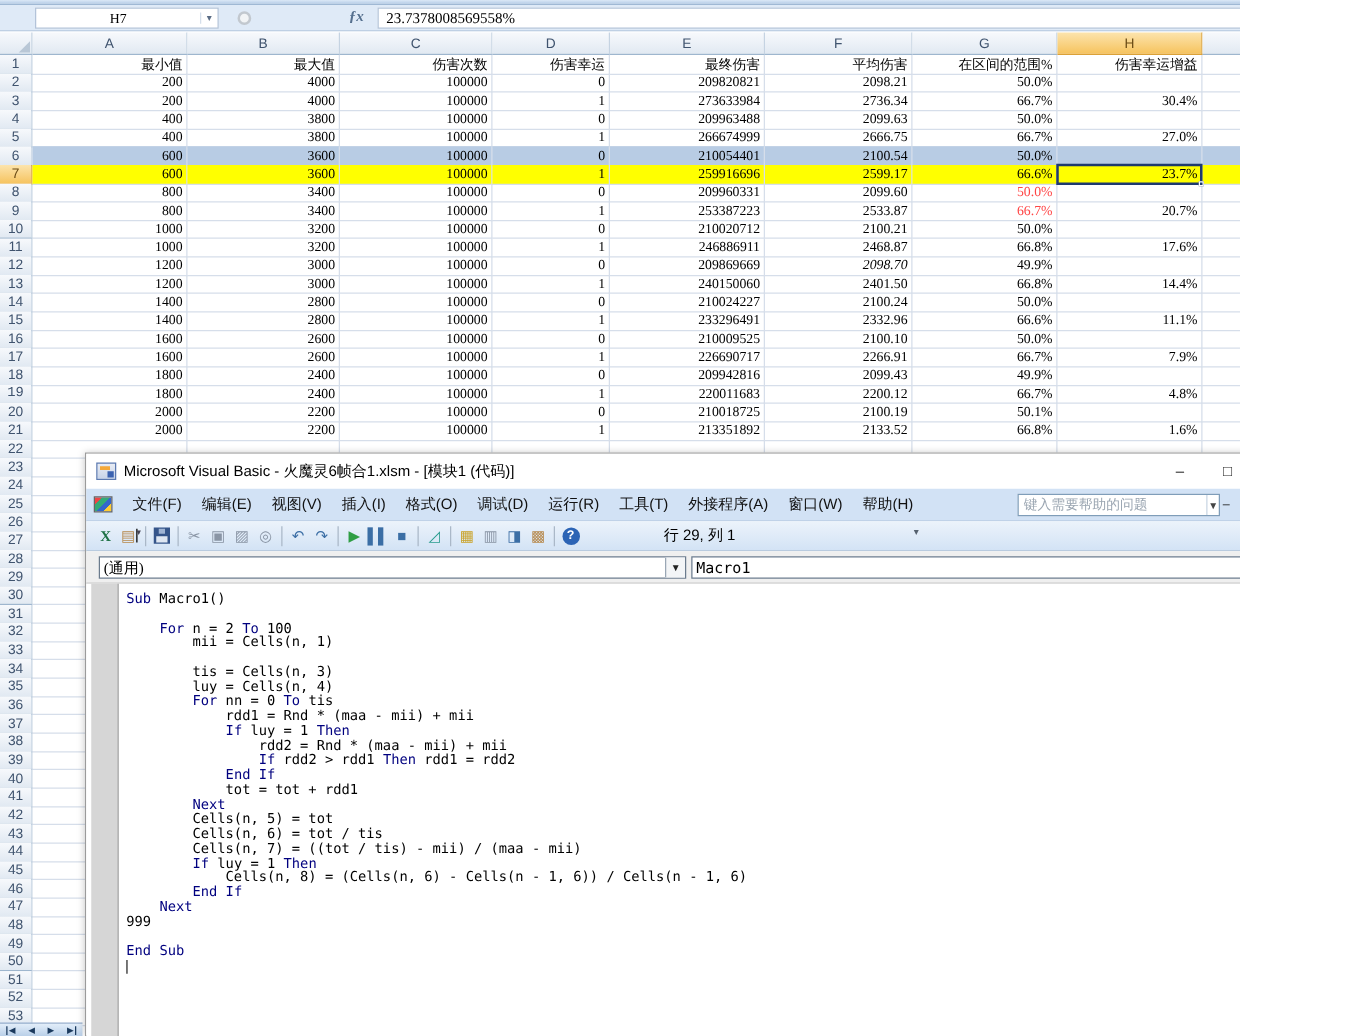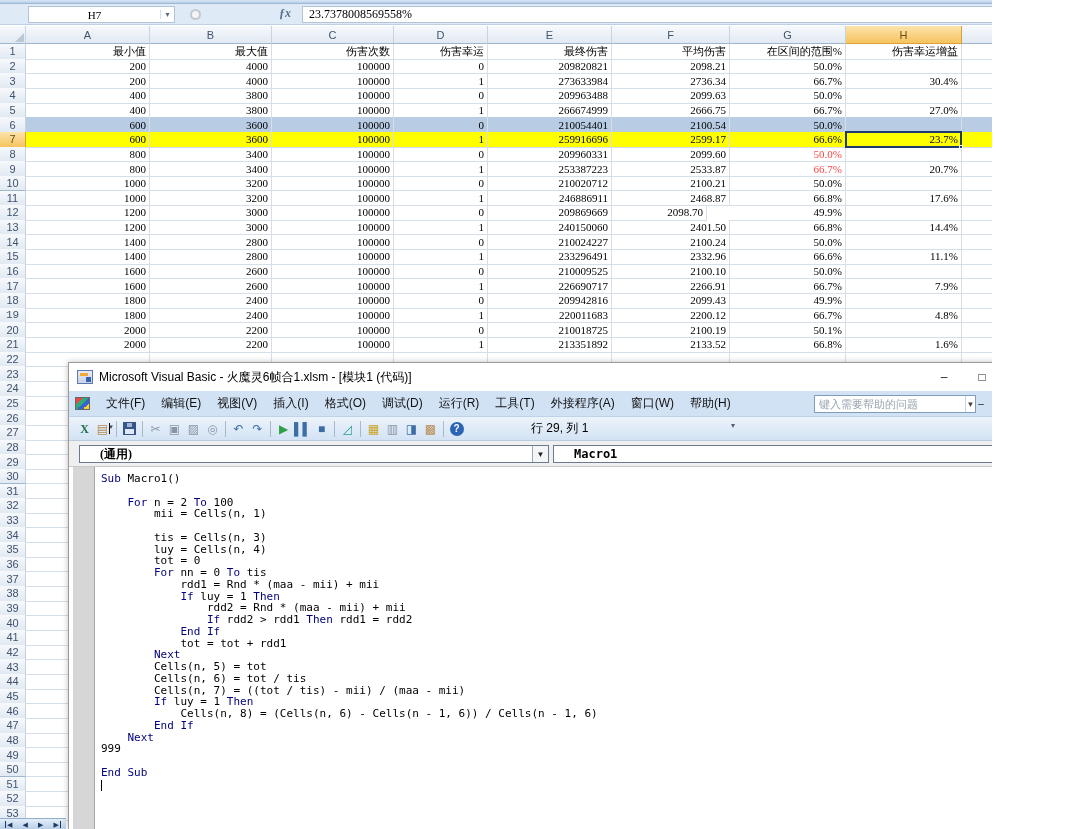--- a/index.html
+++ b/index.html
@@ -102,21 +102,21 @@
   .icon-save:after { content:""; position:absolute; left:2px; bottom:1px; width:9px; height:5px; background:#dfe7f2; }
   .icon-save:before { content:""; position:absolute; left:4px; top:1px; width:5px; height:4px; background:#9fb4d4; }
   .icon-help { width:14px; height:14px; border-radius:50%; background:#2c64b5; color:#fff; font-size:10px;
                font-weight:bold; display:flex; align-items:center; justify-content:center; }
   .tb-status { position:absolute; left:462px; font-size:12px; color:#000; }
   .tb-more { position:absolute; left:662px; top:4px; font-size:8px; color:#55616e; }
   .vbe-combos { position:absolute; left:0; top:78px; width:100%; height:26px; background:#efefef;
                 border-bottom:1px solid #c9c9c9; }
   .combo { position:absolute; top:4px; height:18px; background:#fff; border:1px solid #6b7b8d;
            display:flex; align-items:center; font-size:12px; }
-  .combo .cv { flex:1; padding-left:20px; font-weight:bold; white-space:nowrap; overflow:hidden; }
+  .combo .cv { flex:1; padding-left:3px; font-weight:normal; white-space:nowrap; overflow:hidden; }
   .combo .cbtn { width:16px; height:100%; border-left:1px solid #9aa7b5; background:#f3f5f7;
                  display:flex; align-items:center; justify-content:center; font-size:8px; color:#222; }
   .combo.general { left:10px;  width:470px; font-family:"Liberation Serif","DejaVu Serif",serif; }
   .combo.proc    { left:484px; width:474px; font-family:"DejaVu Sans Mono","Liberation Mono",monospace; }
   .vbe-code { position:absolute; left:0; top:104px; width:100%; height:363px; background:#fff; }
   .code-margin { position:absolute; left:4px; top:0; width:22px; height:100%; background:#d6d6d6;
                  border-right:1px solid #a8a8a8; }
   .code-lines { position:absolute; left:32px; top:5px; right:20px; bottom:0; overflow:hidden;
                 font-family:"DejaVu Sans Mono","Liberation Mono",monospace; font-size:11px; }
   .cl { height:11.75px; white-space:pre; color:#000; }
@@ -322,21 +322,21 @@
       <div class="cell" style="left: 612px; top: 164.5px; width: 118px; height: 15.65px;">2468.87</div>
       <div class="cell" style="left: 730px; top: 164.5px; width: 116px; height: 15.65px;">66.8%</div>
       <div class="cell" style="left: 846px; top: 164.5px; width: 116px; height: 15.65px;">17.6%</div>
       <div class="cell" style="left: 962px; top: 164.5px; width: 116px; height: 15.65px;"></div>
       <div class="cell" style="left: 1078px; top: 164.5px; width: 2px; height: 15.65px;"></div>
       <div class="cell" style="left: 26px; top: 179.15px; width: 124px; height: 15.65px;">1200</div>
       <div class="cell" style="left: 150px; top: 179.15px; width: 122px; height: 15.65px;">3000</div>
       <div class="cell" style="left: 272px; top: 179.15px; width: 122px; height: 15.65px;">100000</div>
       <div class="cell" style="left: 394px; top: 179.15px; width: 94px; height: 15.65px;">0</div>
       <div class="cell" style="left: 488px; top: 179.15px; width: 124px; height: 15.65px;">209869669</div>
-      <div class="cell" style="left: 589px; top: 179.15px; width: 118px; height: 15.65px;">2098.70</div>
+      <div class="cell" style="left: 612px; top: 179.15px; width: 118px; height: 15.65px; font-style: italic;">2098.70</div>
       <div class="cell" style="left: 730px; top: 179.15px; width: 116px; height: 15.65px;">49.9%</div>
       <div class="cell" style="left: 846px; top: 179.15px; width: 116px; height: 15.65px;"></div>
       <div class="cell" style="left: 962px; top: 179.15px; width: 116px; height: 15.65px;"></div>
       <div class="cell" style="left: 1078px; top: 179.15px; width: 2px; height: 15.65px;"></div>
       <div class="cell" style="left: 26px; top: 193.8px; width: 124px; height: 15.65px;">1200</div>
       <div class="cell" style="left: 150px; top: 193.8px; width: 122px; height: 15.65px;">3000</div>
       <div class="cell" style="left: 272px; top: 193.8px; width: 122px; height: 15.65px;">100000</div>
       <div class="cell" style="left: 394px; top: 193.8px; width: 94px; height: 15.65px;">1</div>
       <div class="cell" style="left: 488px; top: 193.8px; width: 124px; height: 15.65px;">240150060</div>
       <div class="cell" style="left: 612px; top: 193.8px; width: 118px; height: 15.65px;">2401.50</div>
@@ -852,21 +852,20 @@
     <div class="vbe-code">
       <div class="code-margin"></div>
       <div class="code-lines" id="codelines">
           <div class="cl"><span class="kw" style="color: rgb(0, 0, 127);">Sub</span> Macro1()</div>
           <div class="cl">&nbsp;</div>
           <div class="cl">    <span class="kw" style="color: rgb(0, 0, 127);">For</span> n = 2 <span class="kw" style="color: rgb(0, 0, 127);">To</span> 100</div>
           <div class="cl">        mii = Cells(n, 1)</div>
           <div class="cl">&nbsp;</div>
           <div class="cl">        tis = Cells(n, 3)</div>
           <div class="cl">        luy = Cells(n, 4)</div>
-          <div class="cl">        tot = 0</div>
           <div class="cl">        <span class="kw" style="color: rgb(0, 0, 127);">For</span> nn = 0 <span class="kw" style="color: rgb(0, 0, 127);">To</span> tis</div>
           <div class="cl">            rdd1 = Rnd * (maa - mii) + mii</div>
           <div class="cl">            <span class="kw" style="color: rgb(0, 0, 127);">If</span> luy = 1 <span class="kw" style="color: rgb(0, 0, 127);">Then</span></div>
           <div class="cl">                rdd2 = Rnd * (maa - mii) + mii</div>
           <div class="cl">                <span class="kw" style="color: rgb(0, 0, 127);">If</span> rdd2 &gt; rdd1 <span class="kw" style="color: rgb(0, 0, 127);">Then</span> rdd1 = rdd2</div>
           <div class="cl">            <span class="kw" style="color: rgb(0, 0, 127);">End</span> <span class="kw" style="color: rgb(0, 0, 127);">If</span></div>
           <div class="cl">            tot = tot + rdd1</div>
           <div class="cl">        <span class="kw" style="color: rgb(0, 0, 127);">Next</span></div>
           <div class="cl">        Cells(n, 5) = tot</div>
           <div class="cl">        Cells(n, 6) = tot / tis</div>

